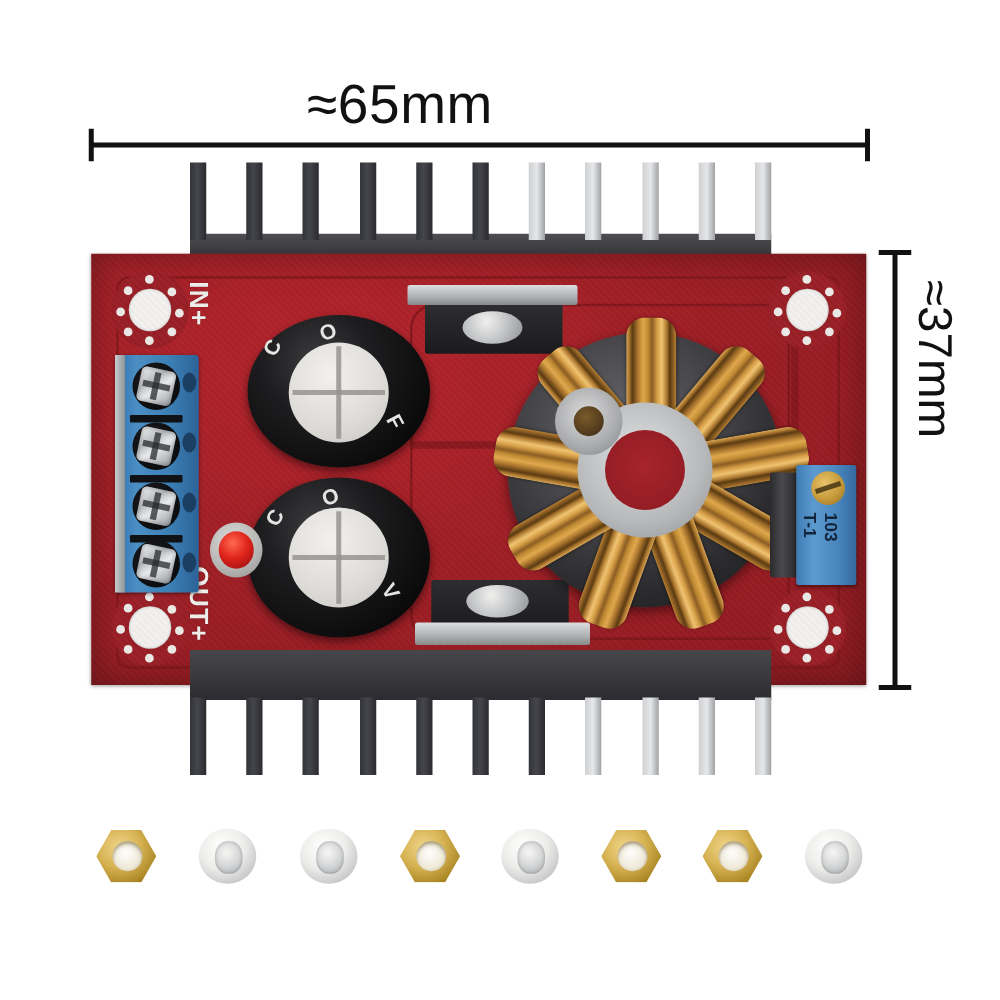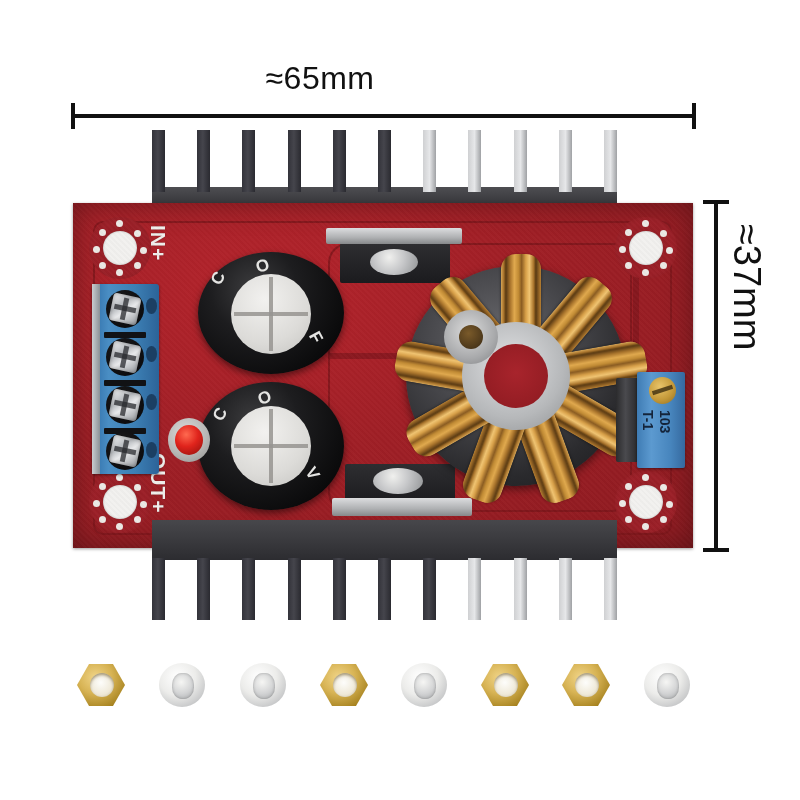--- a/index.html
+++ b/index.html
@@ -10,21 +10,21 @@
     overflow:hidden;
     position:relative;
   }
   .stage{position:absolute;inset:0;width:800px;height:800px;}
 
   
   .dim-label-top{
     position:absolute;
     left:0;top:62px;width:640px;
     text-align:center;
-    font-size:32px;
+    font-size:44px;
     color:#111111;
     letter-spacing:0.5px;
     line-height:1;
   }
   .dim-line-top{
     position:absolute;
     left:73px;top:114px;width:621px;height:4px;
     background:#111111;
   }
   .dim-tick{position:absolute;background:#111111;}

